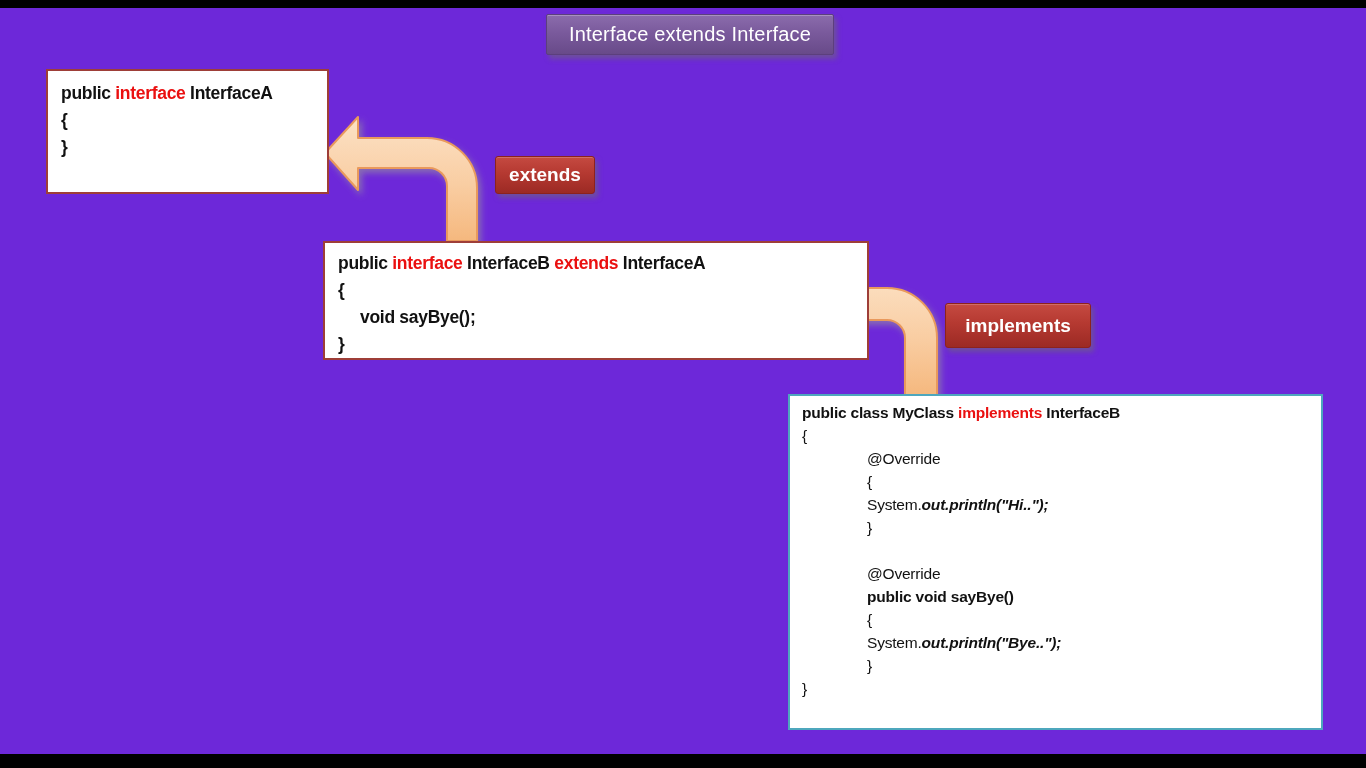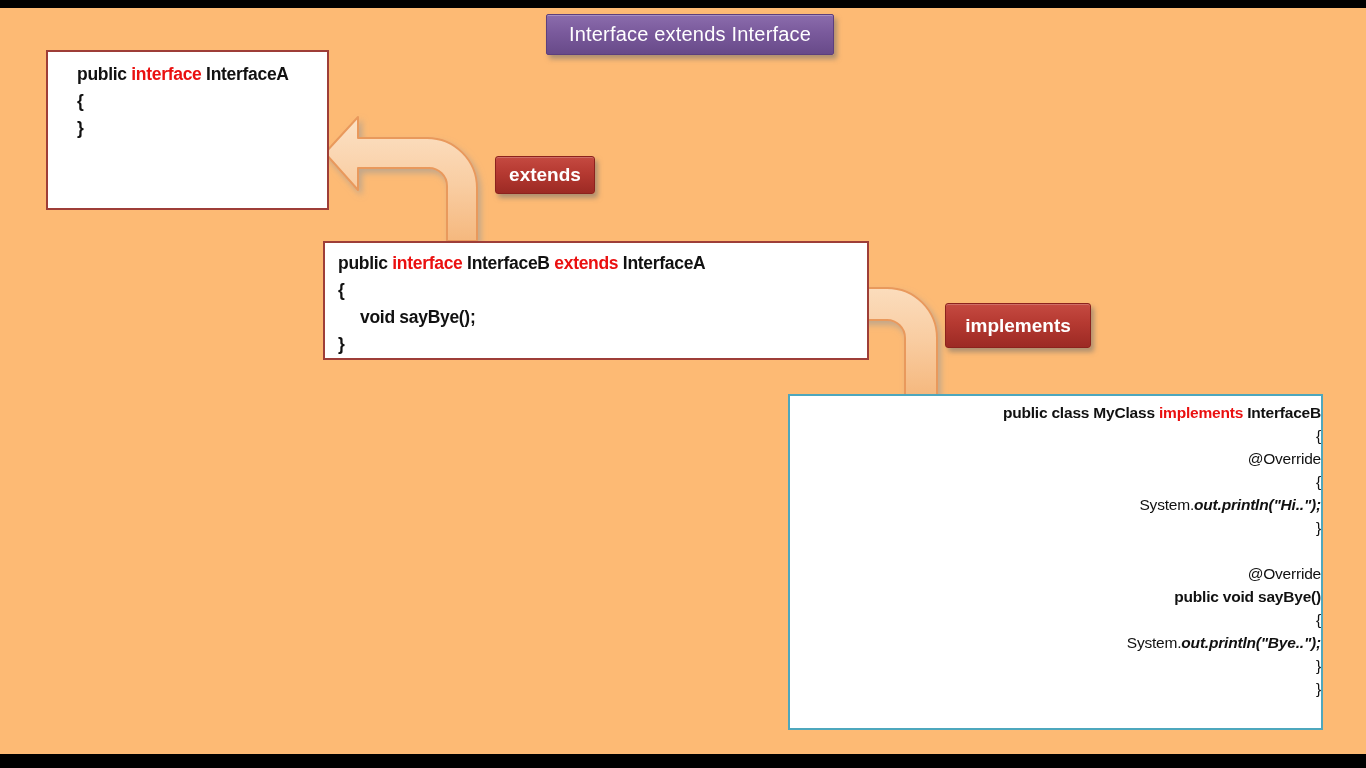--- a/index.html
+++ b/index.html
@@ -1,17 +1,17 @@
 <!DOCTYPE html>
 <html><head>
 <meta charset="utf-8">
 <style>
   html,body{margin:0;padding:0;background:#000;}
   .stage{
-    position:relative;width:1366px;height:768px;background:#fdba74;
+    position:relative;width:1366px;height:768px;background:#6d28d9;
     overflow:hidden;font-family:"Liberation Sans",sans-serif;
   }
   .bar{position:absolute;left:0;width:1366px;background:#000;}
   .bar.top{top:0;height:8px;}
   .bar.bottom{top:754px;height:14px;}
 
   
   .title-box{
     position:absolute;left:546px;top:14px;width:286px;height:39px;
     background:linear-gradient(180deg,#8b6cac 0%,#7a5a9c 45%,#684a89 100%);
@@ -23,30 +23,30 @@
 
   
   .code-box{
     position:absolute;background:#ffffff;color:#111111;
     white-space:nowrap;
   }
   .box-a,.box-b{
     border:2px solid #9e3e38;
     font-size:17.5px;font-weight:700;letter-spacing:-0.3px;
   }
-  .box-a{left:46px;top:50px;width:283px;height:160px;padding:9px 0 0 29px;box-sizing:border-box;}
+  .box-a{left:46px;top:69px;width:283px;height:125px;padding:9px 0 0 13px;box-sizing:border-box;}
   .box-b{left:323px;top:241px;width:546px;height:119px;padding:7px 0 0 13px;box-sizing:border-box;}
   .box-a .cl,.box-b .cl{line-height:27px;min-height:27px;white-space:pre;}
   .box-c{
     left:788px;top:394px;width:535px;height:336px;
     border:2px solid #4ea7bd;
     font-size:15.5px;font-weight:400;letter-spacing:-0.2px;
     padding:5px 0 0 12px;box-sizing:border-box;
   }
-  .box-c .cl{line-height:23px;min-height:23px;white-space:pre;text-align:right;}
+  .box-c .cl{line-height:23px;min-height:23px;white-space:pre;}
   .kw{color:#ea1010;}
   .b{font-weight:700;}
   .bi{font-weight:700;font-style:italic;}
   .ind1{padding-left:22px;}
   .ind{padding-left:65px;}
 
   
   .tag{
     position:absolute;display:flex;align-items:center;justify-content:center;
     background:linear-gradient(180deg,#c54a41 0%,#b53931 45%,#9c2a24 100%);

